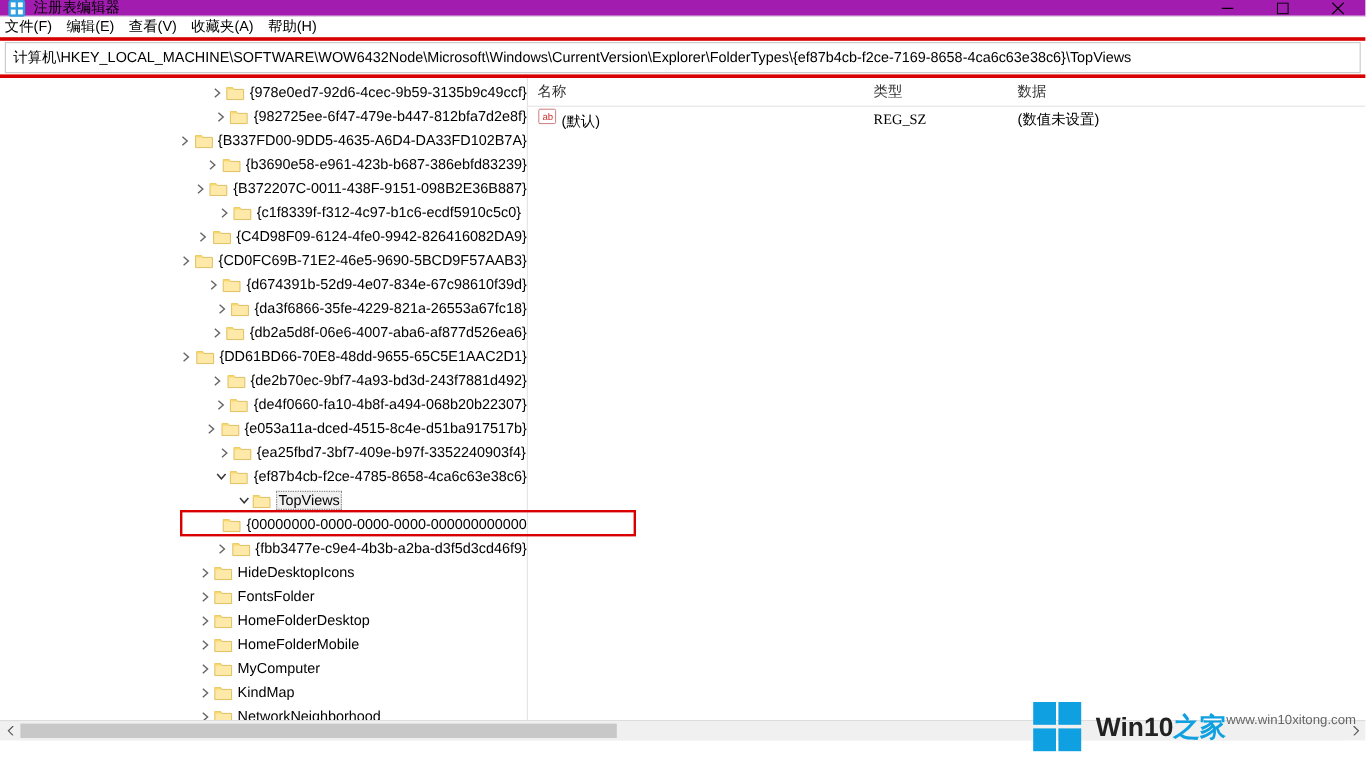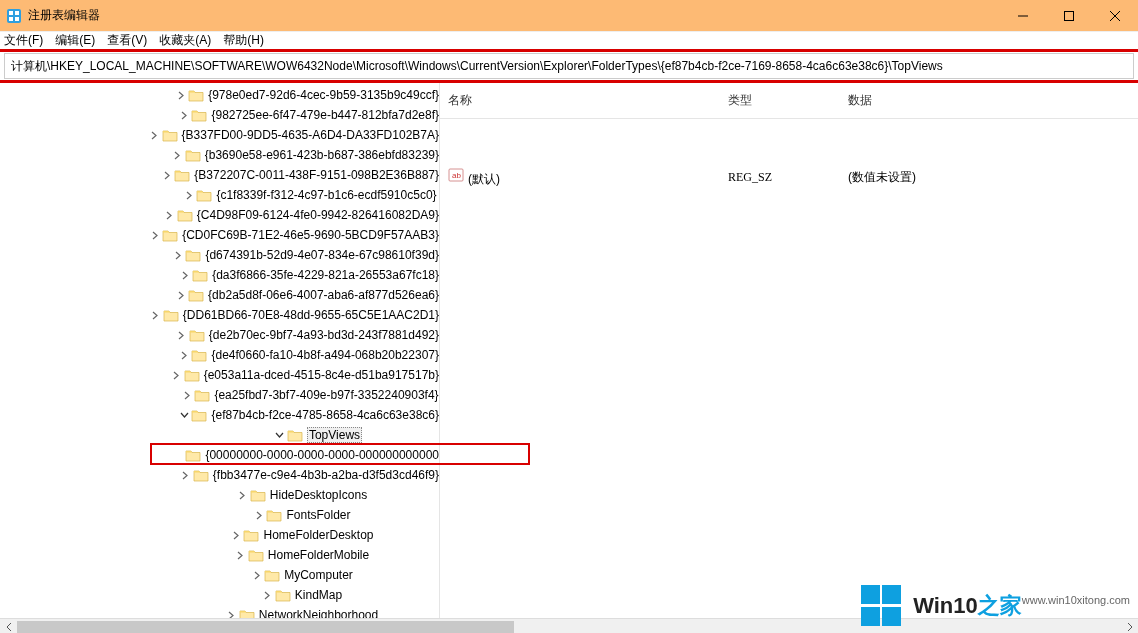--- a/index.html
+++ b/index.html
@@ -7,25 +7,25 @@
       font-family: "Microsoft YaHei", "Segoe UI", Tahoma, sans-serif;
       font-size: 12px;
       background: #fff;
       color: #000;
       width: 1138px;
       height: 633px;
       overflow: hidden;
       position: relative;
     }
     .titlebar {
-      height: 32px;
+      height: 14px;
       display: flex;
       align-items: center;
       justify-content: space-between;
-      background: #fdba74;
+      background: #a21caf;
       border-bottom: 1px solid #eee;
     }
     .titlebar-left {
       display: flex;
       align-items: center;
       padding-left: 6px;
       gap: 6px;
     }
     .app-icon {
       width: 16px; height: 16px;
@@ -79,21 +79,20 @@
     .tree {
       padding-top: 2px;
       padding-bottom: 2px;
     }
     .tree-row {
       height: 20px;
       display: flex;
       align-items: center;
       white-space: nowrap;
       padding-left: 0;
-      justify-content: center;
     }
     .indent { display:inline-block; }
     .expander {
       width: 14px; height: 14px;
       display: inline-flex; align-items:center; justify-content:center;
       color: #555; flex: 0 0 14px;
     }
     .expander.blank { visibility: hidden; }
     .folder-icon {
       width: 16px; height: 14px;
@@ -108,33 +107,33 @@
       background: #f0f0f0;
       padding: 0 1px;
     }
     .list-pane {
       flex: 1;
       display: flex;
       flex-direction: column;
       overflow: hidden;
     }
     .list-header {
-      height: 36px;
+      height: 24px;
       display: flex;
       border-bottom: 1px solid #e5e5e5;
       align-items: center;
     }
     .list-header .col {
       padding: 0 8px;
       color: #333;
     }
     .col-name { width: 280px; }
     .col-type { width: 120px; font-family: Liberation Serif, serif; }
     .col-data { flex: 1; }
-    .list-body { flex: 1; margin-top: 48px; }
+    .list-body { flex: 1; }
     .list-row {
       height: 20px;
       display: flex;
       align-items: center;
     }
     .list-row .cell { padding: 0 8px; }
     .value-icon {
       width: 16px; height: 16px;
       display:inline-flex; align-items:center; justify-content:center;
       margin-right: 4px;

